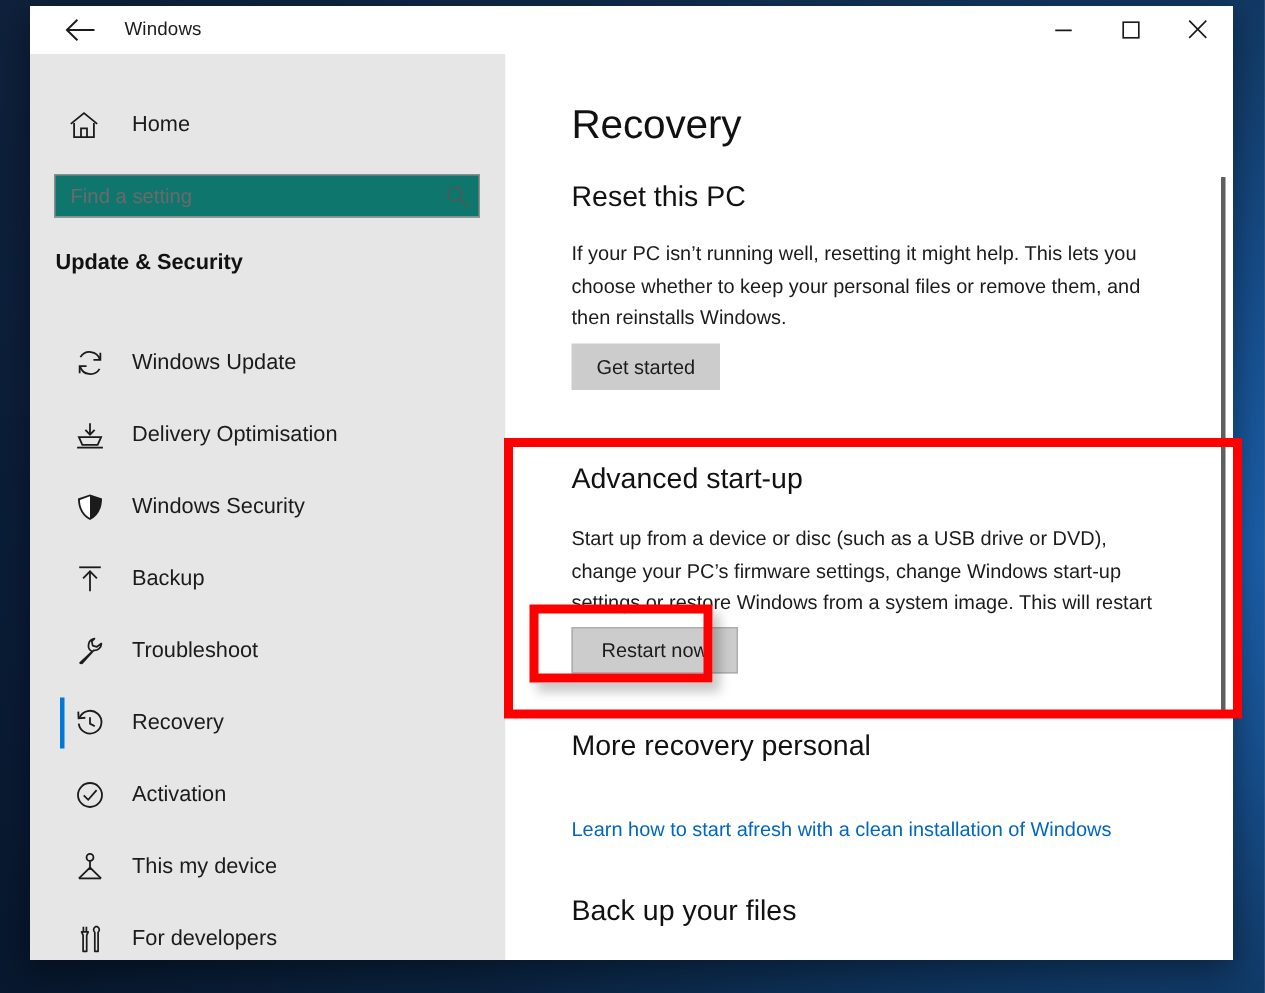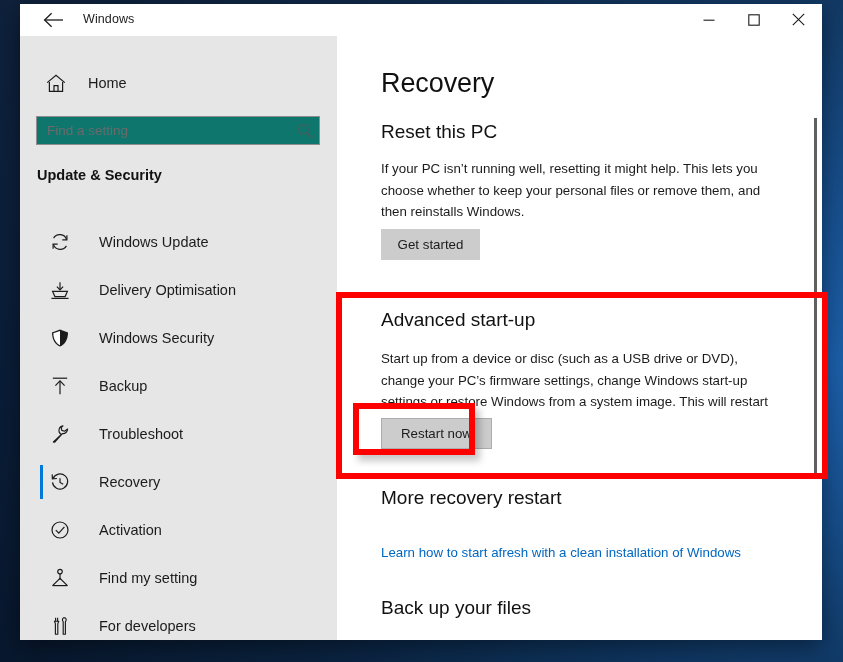--- a/index.html
+++ b/index.html
@@ -170,21 +170,21 @@
     width: 48px;
     margin-left: 16px;
     display: flex;
     align-items: center;
     justify-content: center;
   }
   .nav-icon svg { display: block; }
   .nav-label {
     font-size: 14.5px;
     color: #1b1b1b;
-    margin-left: 15px;
+    margin-left: 4px;
   }
 
   
   #content {
     position: absolute;
     left: 317px;
     top: 32px;
     width: 485px;
     height: 604px;
     background: #ffffff;
@@ -440,21 +440,21 @@
       <div class="nav-item">
 
         <span class="nav-icon">
           <svg width="20" height="20" viewBox="0 0 20 20">
             <circle cx="10" cy="3.6" r="2.3" fill="none" stroke="#1b1b1b" stroke-width="1.2"></circle>
             <path d="M10 6.0 V12.0" stroke="#1b1b1b" stroke-width="1.2" fill="none"></path>
             <path d="M2.6 17.6 L10 10.4 L17.4 17.6" fill="none" stroke="#1b1b1b" stroke-width="1.2"></path>
             <path d="M2.6 17.6 H17.4" stroke="#1b1b1b" stroke-width="1.2" fill="none"></path>
           </svg>
         </span>
-        <span class="nav-label">Find my setting</span>
+        <span class="nav-label">This my device</span>
       </div>
 
       <div class="nav-item">
 
         <span class="nav-icon">
           <svg width="20" height="20" viewBox="0 0 20 20">
             <path d="M5.6 1.8 V5.2 M7.6 1.8 V5.2" stroke="#1b1b1b" stroke-width="1.15" fill="none"></path>
             <path d="M4.4 5.2 H8.8 L7.8 7.6 V18.2 H5.4 V7.6 Z" fill="none" stroke="#1b1b1b" stroke-width="1.15" stroke-linejoin="round"></path>
             <path d="M13.6 1.8 C12.2 2.6 12.0 4.6 13.2 5.6 V18.2 H15.4 V5.6 C16.6 4.6 16.4 2.6 15.0 1.8 Z" fill="none" stroke="#1b1b1b" stroke-width="1.15" stroke-linejoin="round"></path>
           </svg>
@@ -469,21 +469,21 @@
     <div id="page-title">Recovery</div>
 
     <div class="sec-head" id="head-reset">Reset this PC</div>
     <div class="sec-body" id="body-reset">If your PC isn’t running well, resetting it might help. This lets you choose whether to keep your personal files or remove them, and then reinstalls Windows.</div>
     <button class="gray-btn" id="btn-getstarted">Get started</button>
 
     <div class="sec-head" id="head-advanced">Advanced start-up</div>
     <div class="sec-body" id="body-advanced">Start up from a device or disc (such as a USB drive or DVD), change your PC’s firmware settings, change Windows start-up settings or restore Windows from a system image. This will restart your PC.</div>
     <button class="gray-btn" id="btn-restart">Restart now</button>
 
-    <div class="sec-head" id="head-more">More recovery restart</div>
+    <div class="sec-head" id="head-more">More recovery personal</div>
     <a id="link-clean" href="#">Learn how to start afresh with a clean installation of Windows</a>
 
     <div class="sec-head" id="head-backup">Back up your files</div>
     <div class="sec-body" id="body-backup">If you’re having problems with your PC, there are ways to back up and</div>
   </div>
 
   <div id="scrollbar-track">
     <div id="scrollbar-thumb"></div>
   </div>
 

